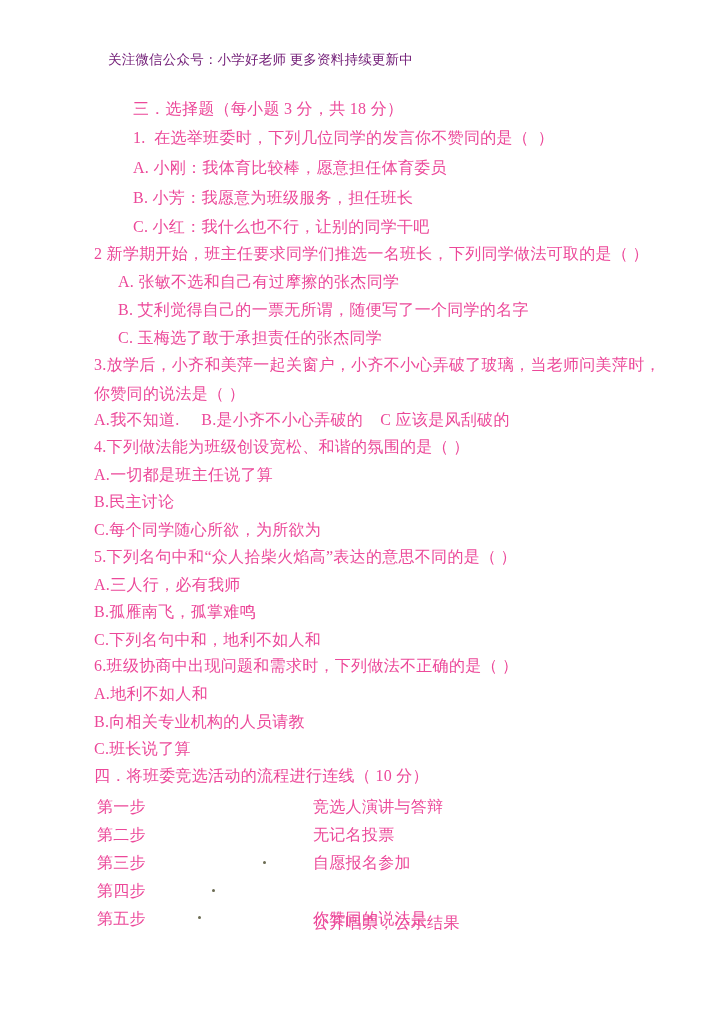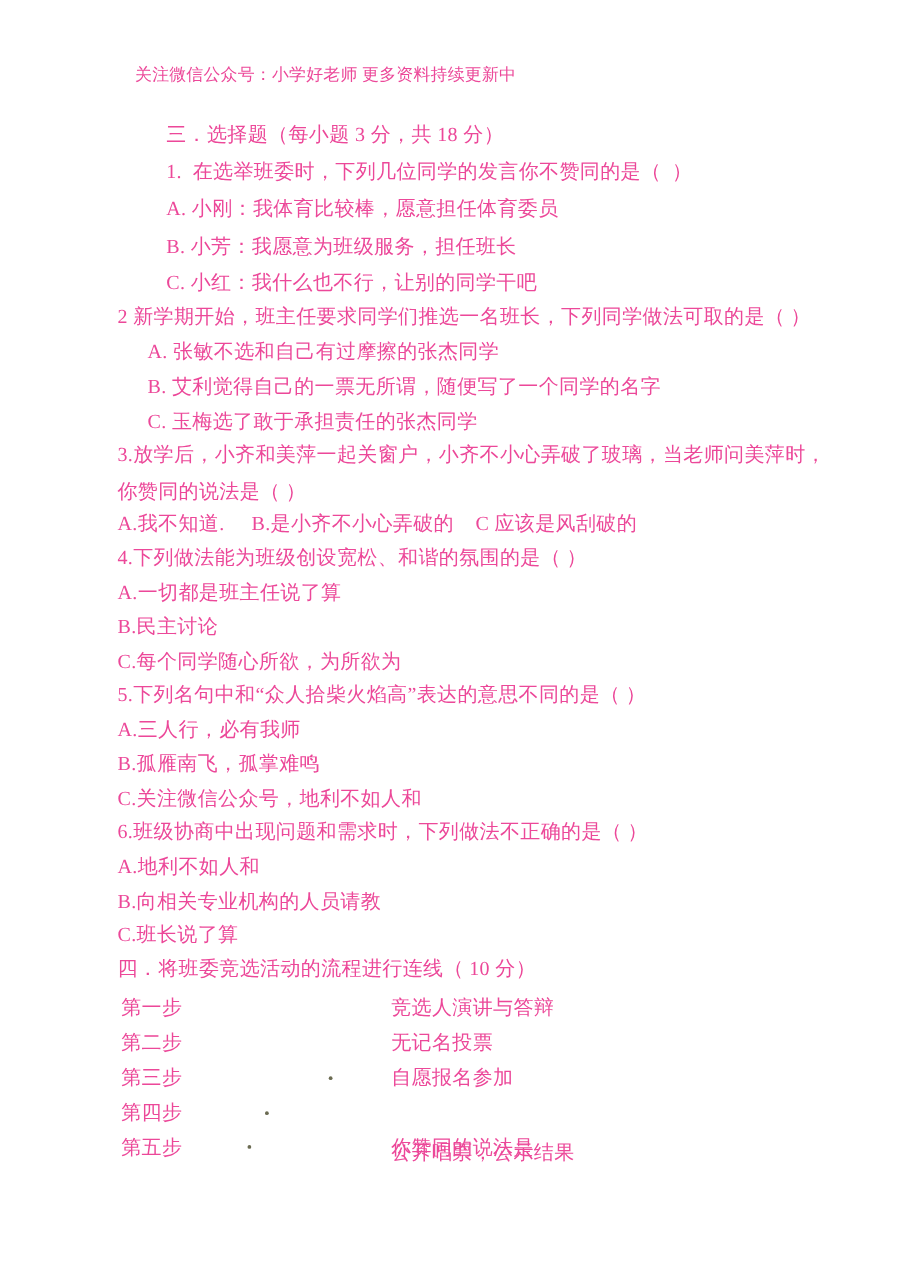--- a/index.html
+++ b/index.html
@@ -14,21 +14,21 @@
   .ln{
     position:absolute;
     white-space:pre;
     font-size:16px;
     line-height:20px;
     color:#ec4899;
     letter-spacing:0.3px;
   }
   .header-line{
     font-size:13.5px;
-    color:#ec4899;
+    color:#701a75;
     letter-spacing:0.2px;
   }
   .speck{
     position:absolute;
     width:3px;height:3px;
     background:#6b6b52;
     border-radius:50%;
   }
 </style>
 </head>
@@ -53,21 +53,21 @@
 <div class="ln" style="left:94px;top:410px;">A.我不知道.     B.是小齐不小心弄破的    C 应该是风刮破的</div>
 
 <div class="ln" style="left:94px;top:437px;">4.下列做法能为班级创设宽松、和谐的氛围的是（ ）</div>
 <div class="ln" style="left:94px;top:465px;">A.一切都是班主任说了算</div>
 <div class="ln" style="left:94px;top:492px;">B.民主讨论</div>
 <div class="ln" style="left:94px;top:520px;">C.每个同学随心所欲，为所欲为</div>
 
 <div class="ln" style="left:94px;top:547px;text-align:right;">5.下列名句中和“众人拾柴火焰高”表达的意思不同的是（ ）</div>
 <div class="ln" style="left:94px;top:575px;">A.三人行，必有我师</div>
 <div class="ln" style="left:94px;top:602px;">B.孤雁南飞，孤掌难鸣</div>
-<div class="ln" style="left:94px;top:630px;">C.关注微信公众号，地利不如人和</div>
+<div class="ln" style="left:94px;top:630px;">C.下列名句中和，地利不如人和</div>
 
 <div class="ln" style="left:94px;top:656px;">6.班级协商中出现问题和需求时，下列做法不正确的是（ ）</div>
 <div class="ln" style="left:94px;top:684px;">A.地利不如人和</div>
 <div class="ln" style="left:94px;top:712px;">B.向相关专业机构的人员请教</div>
 <div class="ln" style="left:94px;top:739px;">C.班长说了算</div>
 
 <div class="ln" style="left:94px;top:766px;">四．将班委竞选活动的流程进行连线（ 10 分）</div>
 
 <div class="ln" style="left:97px;top:797px;">第一步</div>
 <div class="ln" style="left:97px;top:825px;">第二步</div>

